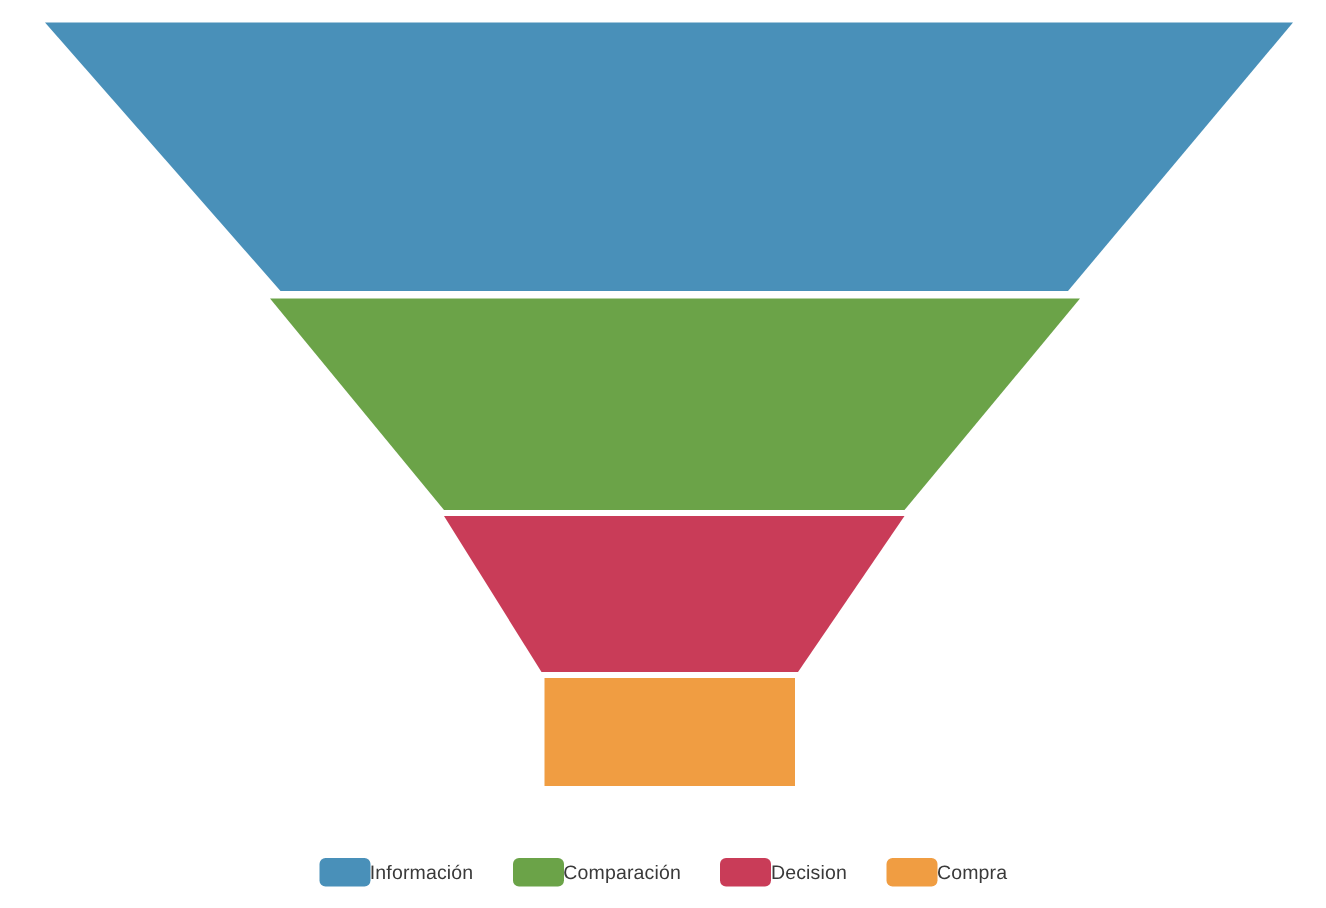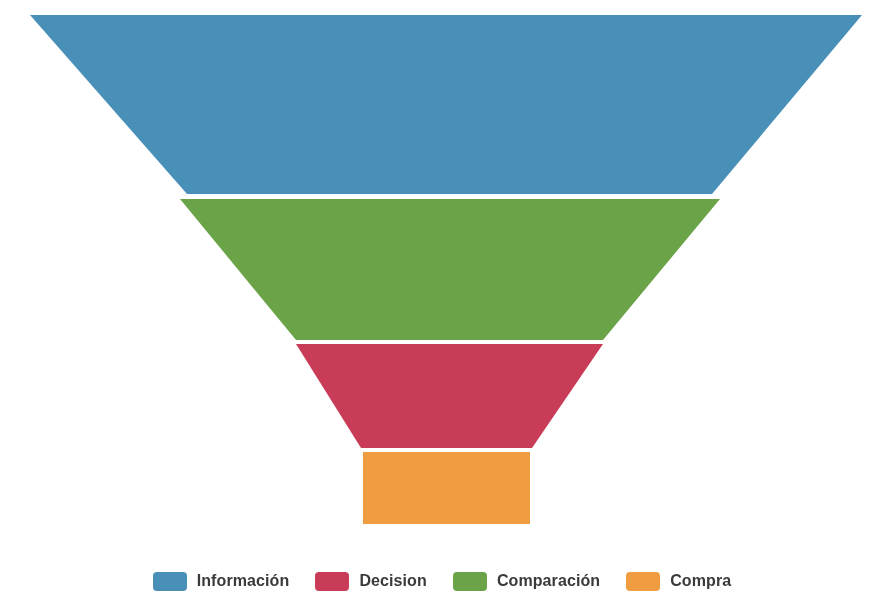--- a/index.html
+++ b/index.html
@@ -46,24 +46,24 @@
     align-items: center;
     margin: 0 13px;
   }
   .legend-swatch {
     width: 34px;
     height: 19px;
     border-radius: 4px;
     flex: 0 0 auto;
   }
   .legend-label {
-    margin-left: 10px;
+    margin-left: 0;
     font-family: "Liberation Sans", sans-serif;
-    font-size: 16px;
-    font-weight: bold;
+    font-size: 13px;
+    font-weight: normal;
     color: #3a3a3a;
     white-space: nowrap;
     letter-spacing: 0.1px;
   }
 </style>
 </head>
 <body>
 
 <div id="chart-root">
 
@@ -80,27 +80,27 @@
   </svg>
 
   <div id="legend">
 
     <div class="legend-item">
       <span class="legend-swatch" style="background-color: rgb(73, 144, 185);"></span>
       <span class="legend-label">Información</span>
     </div>
 
     <div class="legend-item">
-      <span class="legend-swatch" style="background-color: rgb(201, 60, 88);"></span>
-      <span class="legend-label">Decision</span>
+      <span class="legend-swatch" style="background-color: rgb(107, 163, 72);"></span>
+      <span class="legend-label">Comparación</span>
     </div>
 
     <div class="legend-item">
-      <span class="legend-swatch" style="background-color: rgb(107, 163, 72);"></span>
-      <span class="legend-label">Comparación</span>
+      <span class="legend-swatch" style="background-color: rgb(201, 60, 88);"></span>
+      <span class="legend-label">Decision</span>
     </div>
 
     <div class="legend-item">
       <span class="legend-swatch" style="background-color: rgb(240, 157, 66);"></span>
       <span class="legend-label">Compra</span>
     </div>
 
   </div>
 </div>
 

